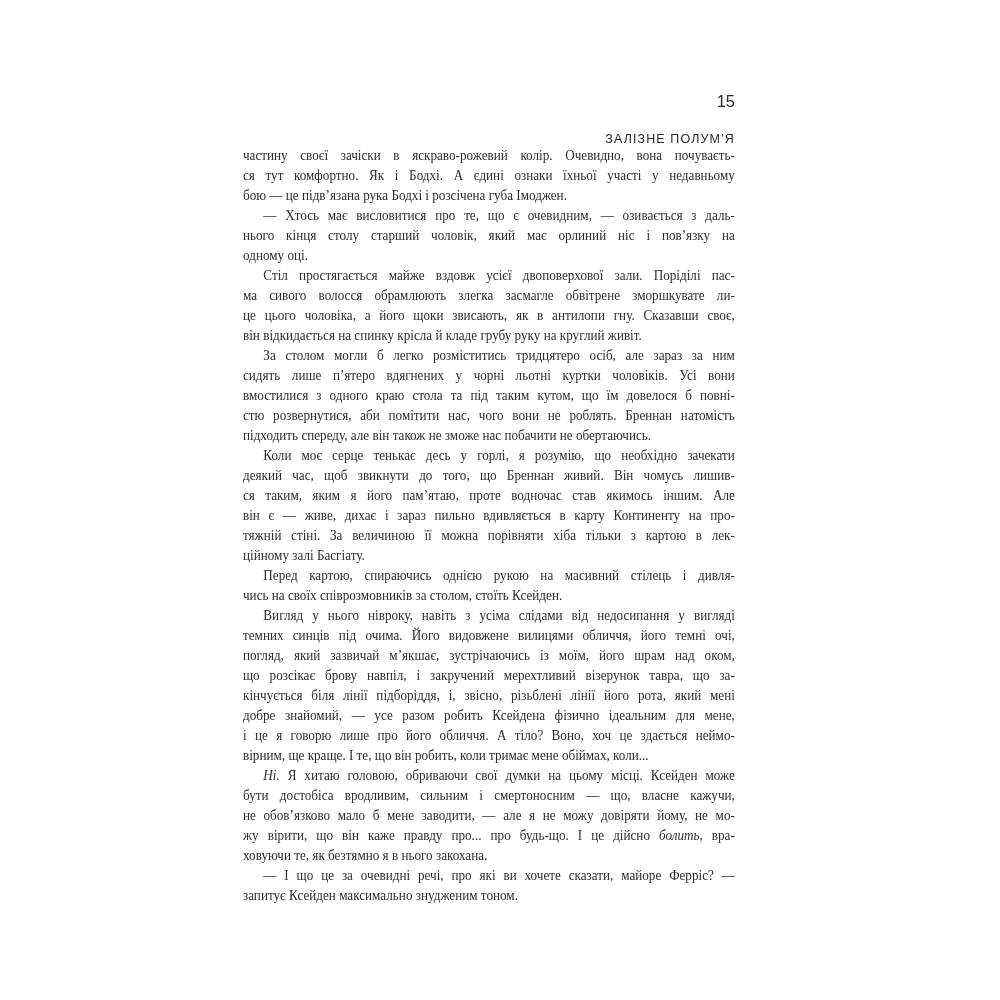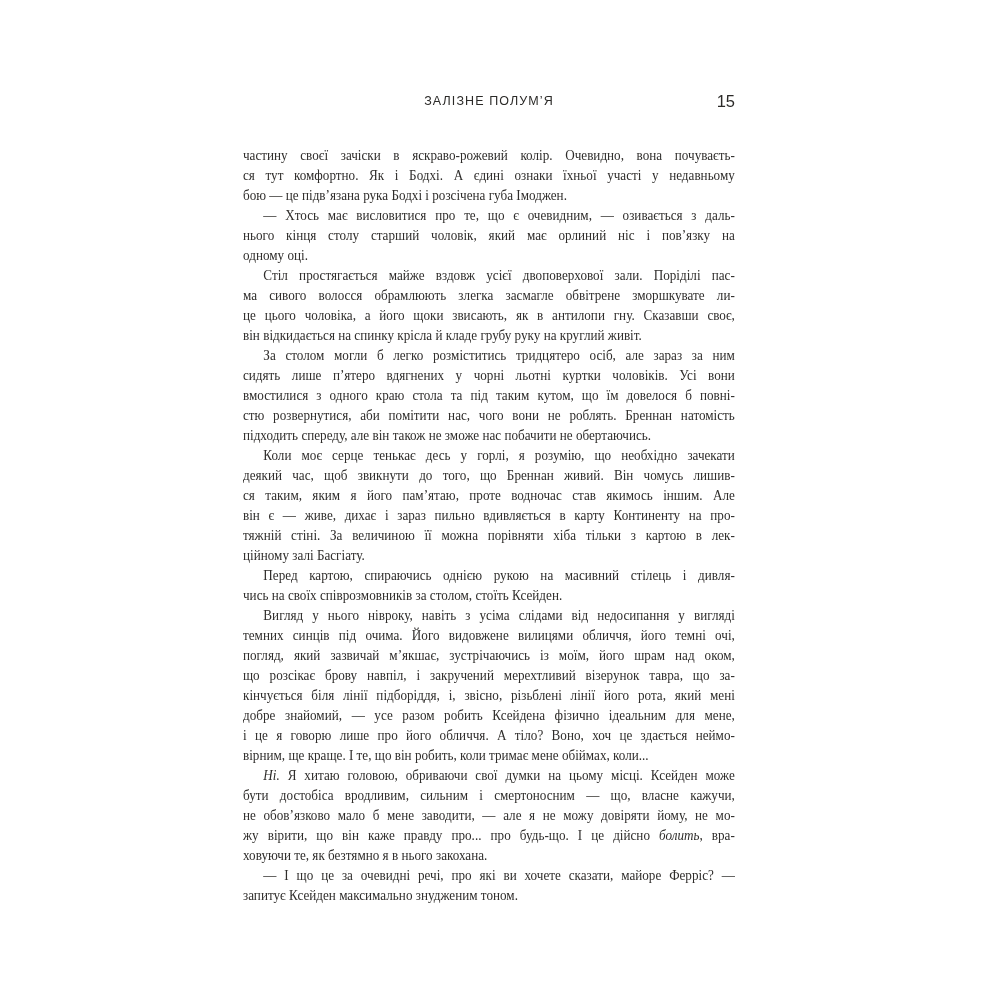--- a/index.html
+++ b/index.html
@@ -18,25 +18,26 @@
     position: absolute;
     left: 243px;
     top: 94px;
     width: 492px;
     height: 18px;
   }
   .running-title {
     position: absolute;
     left: 0;
     right: 0;
-    text-align: center;
+    text-align: right;
     font-family: "Liberation Sans", "DejaVu Sans", sans-serif;
     font-size: 12.5px;
     letter-spacing: 1.1px;
     color: #2b2a28;
+    margin-top: 38px;
   }
   .page-number {
     position: absolute;
     right: 0;
     top: -2px;
     font-family: Liberation Sans, sans-serif;
     font-size: 16.5px;
     color: #2b2a28;
   }
   .body-text {

